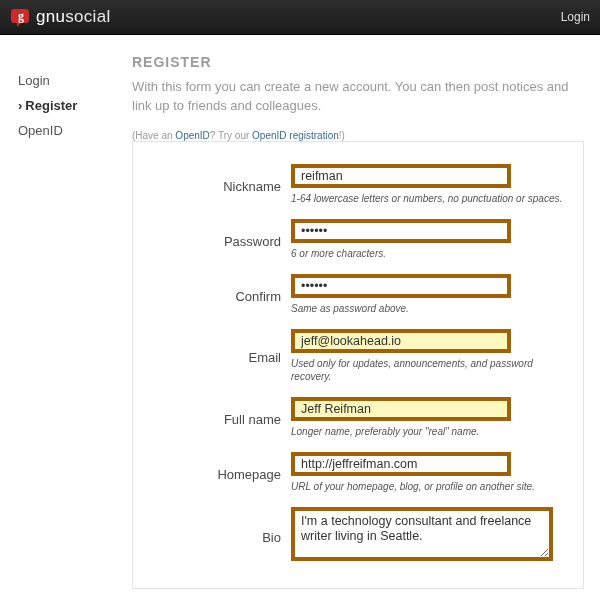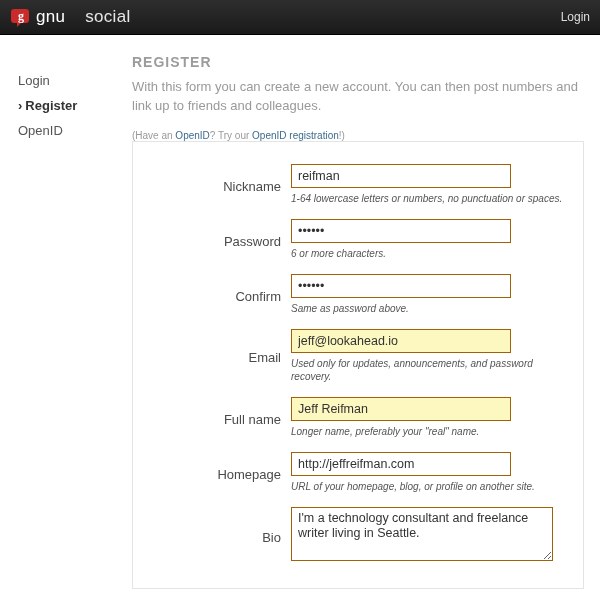--- a/index.html
+++ b/index.html
@@ -2,39 +2,39 @@
 <html><head>
 <meta charset="utf-8">
 <style>
 *{box-sizing:border-box;margin:0;padding:0;}
 body{font-family:"Helvetica Neue",Helvetica,Arial,sans-serif;font-size:13px;color:#444;background:#fff;width:600px;}
 .topbar{background:linear-gradient(#2e2e2e,#1a1a1a);height:35px;display:flex;align-items:center;justify-content:space-between;padding:0 10px;border-bottom:1px solid #000;}
 .brand{display:flex;align-items:center;gap:4px;}
 .brand-mark{display:inline-flex;width:22px;height:22px;}
 .brand-word{font-size:17px;color:#fff;letter-spacing:.3px;}
 .brand-word b{font-weight:400;}
-.brand-word span{font-weight:300;color:#e6e6e6;margin-left:20px;}
+.brand-word span{font-weight:300;color:#e6e6e6;}
 .login-top{color:#dcdcdc;font-size:12px;text-decoration:none;}
 .page{display:flex;align-items:flex-start;padding-top:15px;}
 .sidebar{width:118px;padding:18px 0 0 18px;}
 .sidebar a{display:block;padding:5px 0;font-size:13px;color:#555;text-decoration:none;}
 .sidebar a.active{font-weight:700;color:#333;}
 .sidebar a.active::before{content:"\203A";margin-right:3px;font-weight:700;}
 .main{flex:1;padding:4px 16px 0 14px;}
 h1.page-title{font-size:14px;letter-spacing:1px;color:#9c9c9c;font-weight:600;margin-bottom:8px;text-transform:uppercase;}
 .intro{color:#9a9a9a;font-size:13px;line-height:1.45;margin-bottom:14px;}
 .openid-line{color:#9a9a9a;font-size:10px;}
 .openid-line a{color:#3b6b8f;text-decoration:none;}
 .form-card{background:#fff;border:1px solid #e4e4e4;padding:22px 10px 10px 10px;}
 .field{display:flex;align-items:center;margin-bottom:14px;}
 .lab{width:148px;text-align:right;padding-right:10px;padding-top:4px;font-size:13px;color:#4a4a4a;}
 .ctrl{flex:1;}
 input[type=text],input[type=password],textarea{
  font-family:inherit;font-size:12.5px;color:#333;
- background:#fff;border:1px solid #a16207;padding:4px 6px;height:24px;width:220px;
+ background:#fff;border:4px solid #a16207;padding:4px 6px;height:24px;width:220px;
 }
 textarea{height:54px;width:262px;resize:both;line-height:1.25;padding-top:3px;}
 input.hl{background:#fdf8c0;}
 .hint{font-style:italic;color:#555;font-size:10px;margin-top:4px;line-height:1.3;}
 </style>
 </head>
 <body>
 
 <div class="topbar">
  <div class="brand">
@@ -53,21 +53,21 @@
 
 <div class="page">
  <nav class="sidebar">
   <a href="#login">Login</a>
   <a href="#register" class="active">Register</a>
   <a href="#openid">OpenID</a>
  </nav>
 
  <div class="main">
   <h1 class="page-title">REGISTER</h1>
-  <p class="intro">With this form you can create a new account. You can then post numbers and link up to friends and colleagues.</p>
+  <p class="intro">With this form you can create a new account. You can then post notices and link up to friends and colleagues.</p>
   <p class="openid-line">
    <span>(Have an </span><a href="#">OpenID</a><span>? Try our </span><a href="#">OpenID registration</a><span>!)</span>
   </p>
 
   <div class="form-card">
 
    <div class="field">
     <div class="lab">Nickname</div>
     <div class="ctrl">
      <input type="text" value="reifman" style="">

